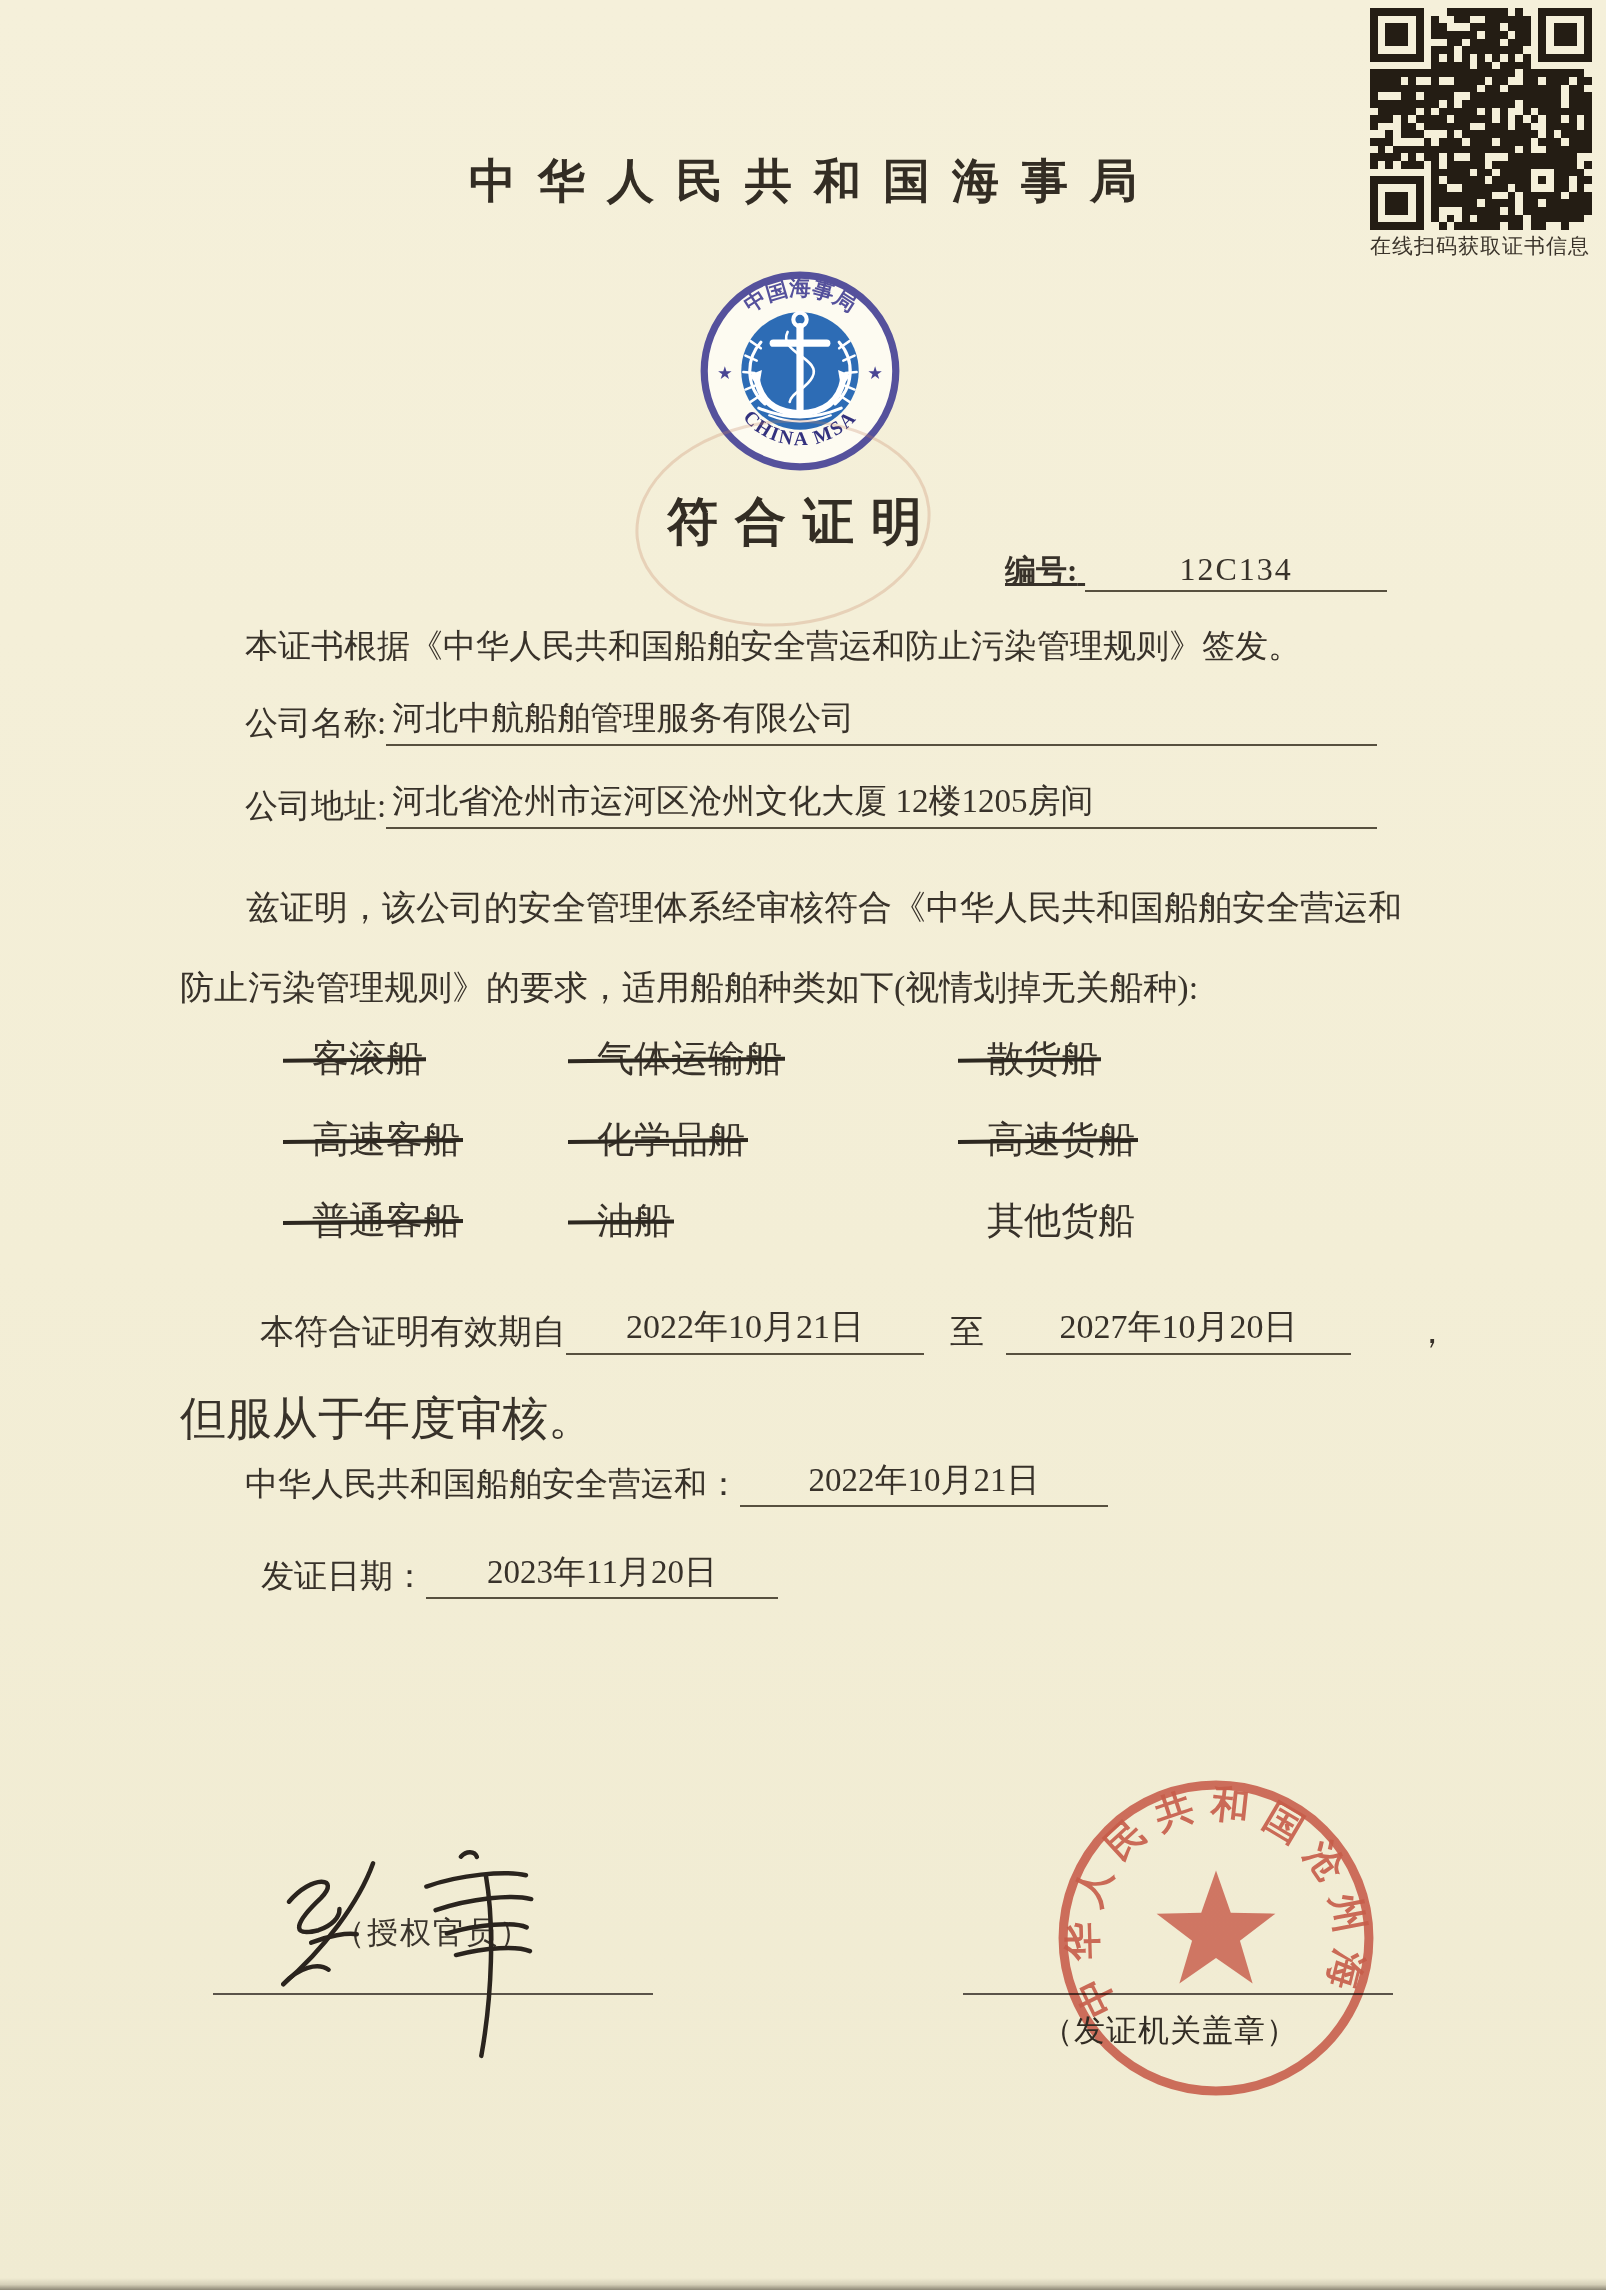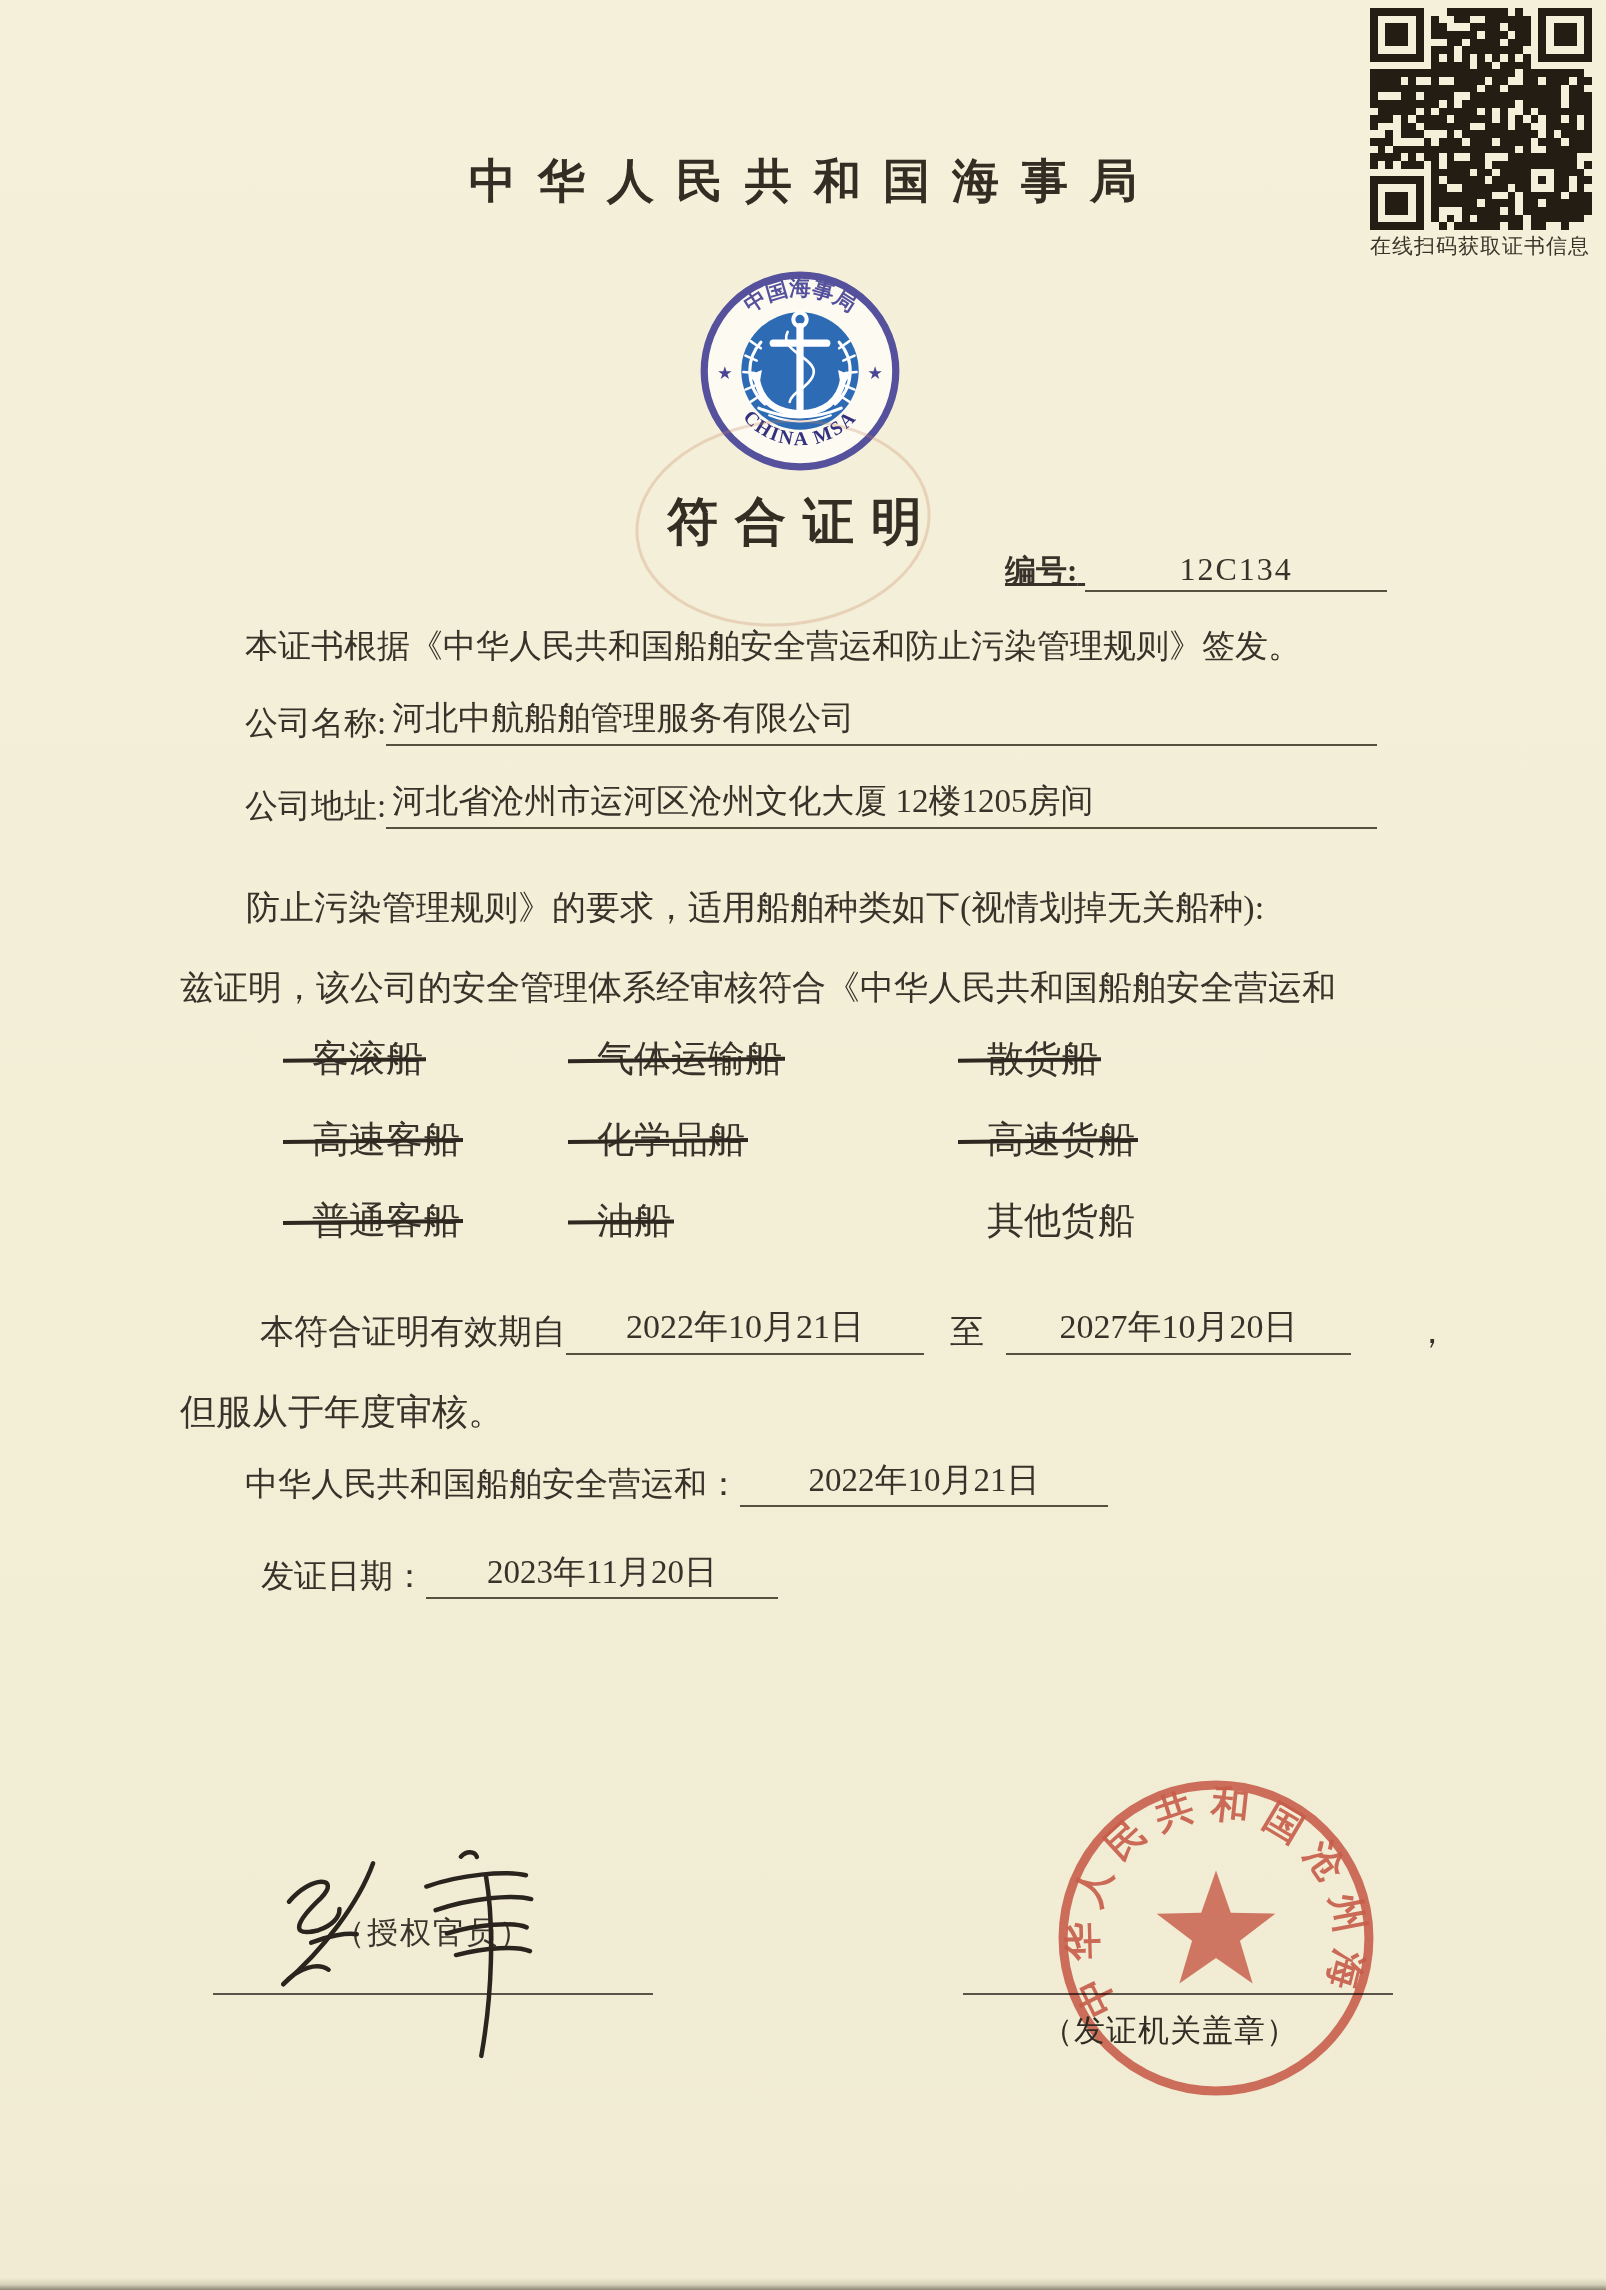--- a/index.html
+++ b/index.html
@@ -40,21 +40,21 @@
   .ship.struck::before{content:"";position:absolute;left:-29px;right:-3px;top:24px;height:4px;
         background:#2d2820;transform:rotate(-0.6deg);}
   
   .validity{position:absolute;left:180px;top:1304px;font-size:34px;white-space:nowrap;}
   .validity .indent{display:inline-block;width:80px;}
   .validity .fill{padding-bottom:3px;}
   .validity .f1{width:358px;}
   .validity .f2{width:345px;margin-left:22px;}
   .validity .conn{margin-left:26px;}
   .validity .suffix{margin-left:64px;}
-  .note{position:absolute;left:180px;top:1388px;font-size:36px;text-align:right;}
+  .note{position:absolute;left:180px;top:1388px;font-size:46px;text-align:right;}
   .audit{position:absolute;left:245px;top:1458px;font-size:33px;white-space:nowrap;}
   .audit .fill{width:368px;padding-bottom:2px;}
   .issue{position:absolute;left:261px;top:1550px;font-size:33px;white-space:nowrap;}
   .issue .fill{width:352px;padding-bottom:2px;}
   
   .signature{position:absolute;left:228px;top:1838px;width:420px;height:235px;z-index:2;transform:rotate(-3deg);}
   .sig-line{position:absolute;top:1993px;height:2px;background:#5a5349;z-index:1;}
   .sig-line.left{left:213px;width:440px;}
   .sig-line.right{left:963px;width:430px;}
   .officer-label{position:absolute;left:213px;width:440px;top:1912px;text-align:center;
@@ -719,22 +719,22 @@
   <p class="intro">本证书根据《中华人民共和国船舶安全营运和防止污染管理规则》签发。</p>
 
   <div class="field field-name">
     <span>公司名称:</span><span class="fill">河北中航船舶管理服务有限公司</span>
   </div>
   <div class="field field-addr">
     <span>公司地址:</span><span class="fill">河北省沧州市运河区沧州文化大厦 12楼1205房间</span>
   </div>
 
   <div class="statement">
+    <div class="line">兹证明，该公司的安全管理体系经审核符合《中华人民共和国船舶安全营运和</div>
     <div class="line">防止污染管理规则》的要求，适用船舶种类如下(视情划掉无关船种):</div>
-    <div class="line">兹证明，该公司的安全管理体系经审核符合《中华人民共和国船舶安全营运和</div>
   </div>
 
   <div class="ship-grid" id="ship-grid">
       <span class="ship struck">客滚船</span>
       <span class="ship struck">气体运输船</span>
       <span class="ship struck">散货船</span>
       <span class="ship struck">高速客船</span>
       <span class="ship struck">化学品船</span>
       <span class="ship struck">高速货船</span>
       <span class="ship struck">普通客船</span>

